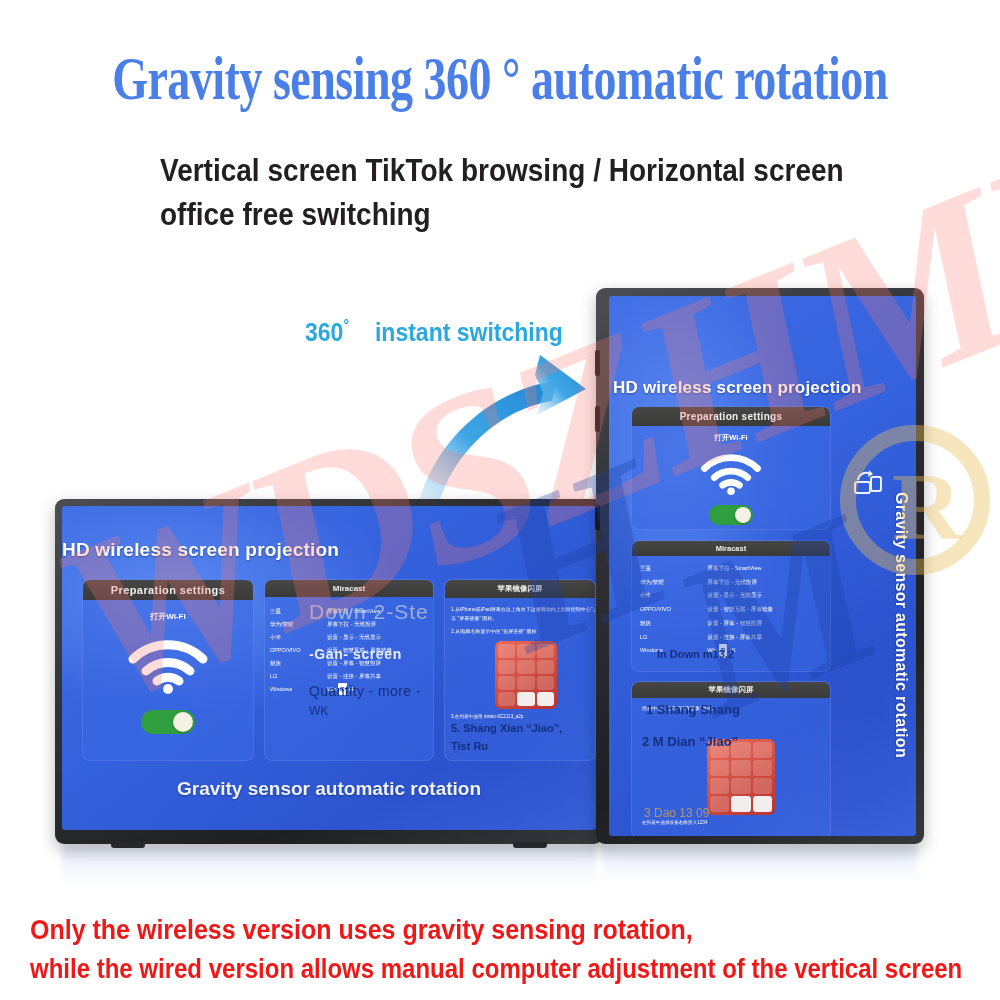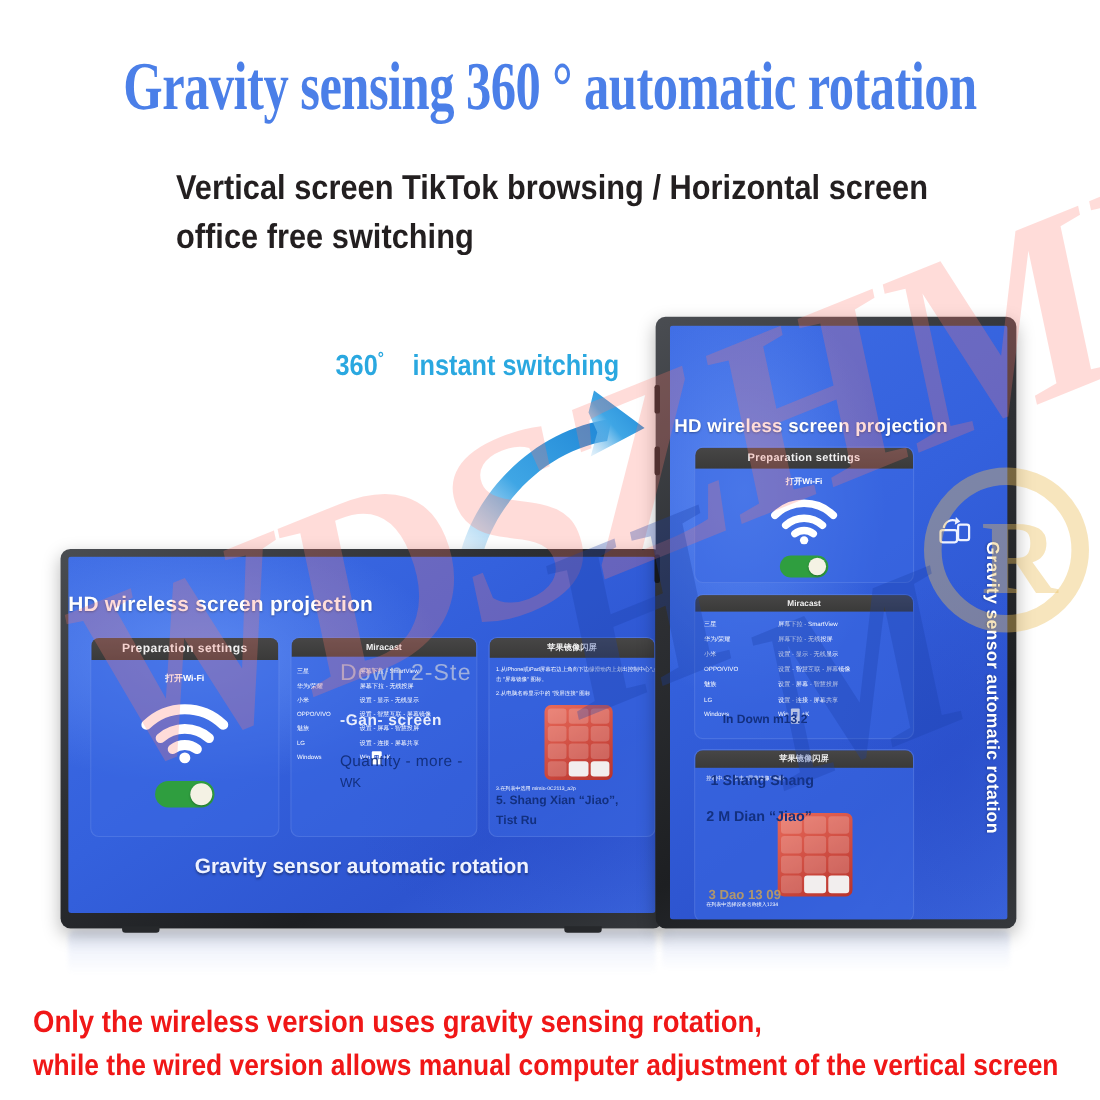--- a/index.html
+++ b/index.html
@@ -342,21 +342,21 @@
               <span></span>
               <span></span>
             <span></span>
               <span class="w"></span>
               <span class="w"></span>
           </div>
           <p style="font-size:4.6px;margin-top:4px;">在列表中选择设备名称接入1234</p>
         </div>
         <div style="position:absolute;left:14px;top:20px;font-size:13px;color:#13307f;font-weight:bold;">1 Shang Shang</div>
         <div style="position:absolute;left:10px;top:52px;font-size:13px;color:#13307f;font-weight:bold;">2 M Dian “Jiao”</div>
-        <div style="position:absolute;left:12px;top:124px;font-size:12px;color:rgba(198,160,90,.85);font-weight:bold;">3 Dao 13 09</div>
+        <div style="position:absolute;left:12px;top:124px;font-size:12px;color:rgba(198,160,90,.85);font-weight:normal;">3 Dao 13 09</div>
       </div>
 
       <div class="sidetext" style="right:6px;top:196px;font-size:16px;width:36px;height:320px;">Gravity sensor automatic rotation</div>
     </div>
   </div>
 
   <div class="wm">
     <div class="txt">WDSZHMF</div>
     <div class="reg">
       <b>R</b>

